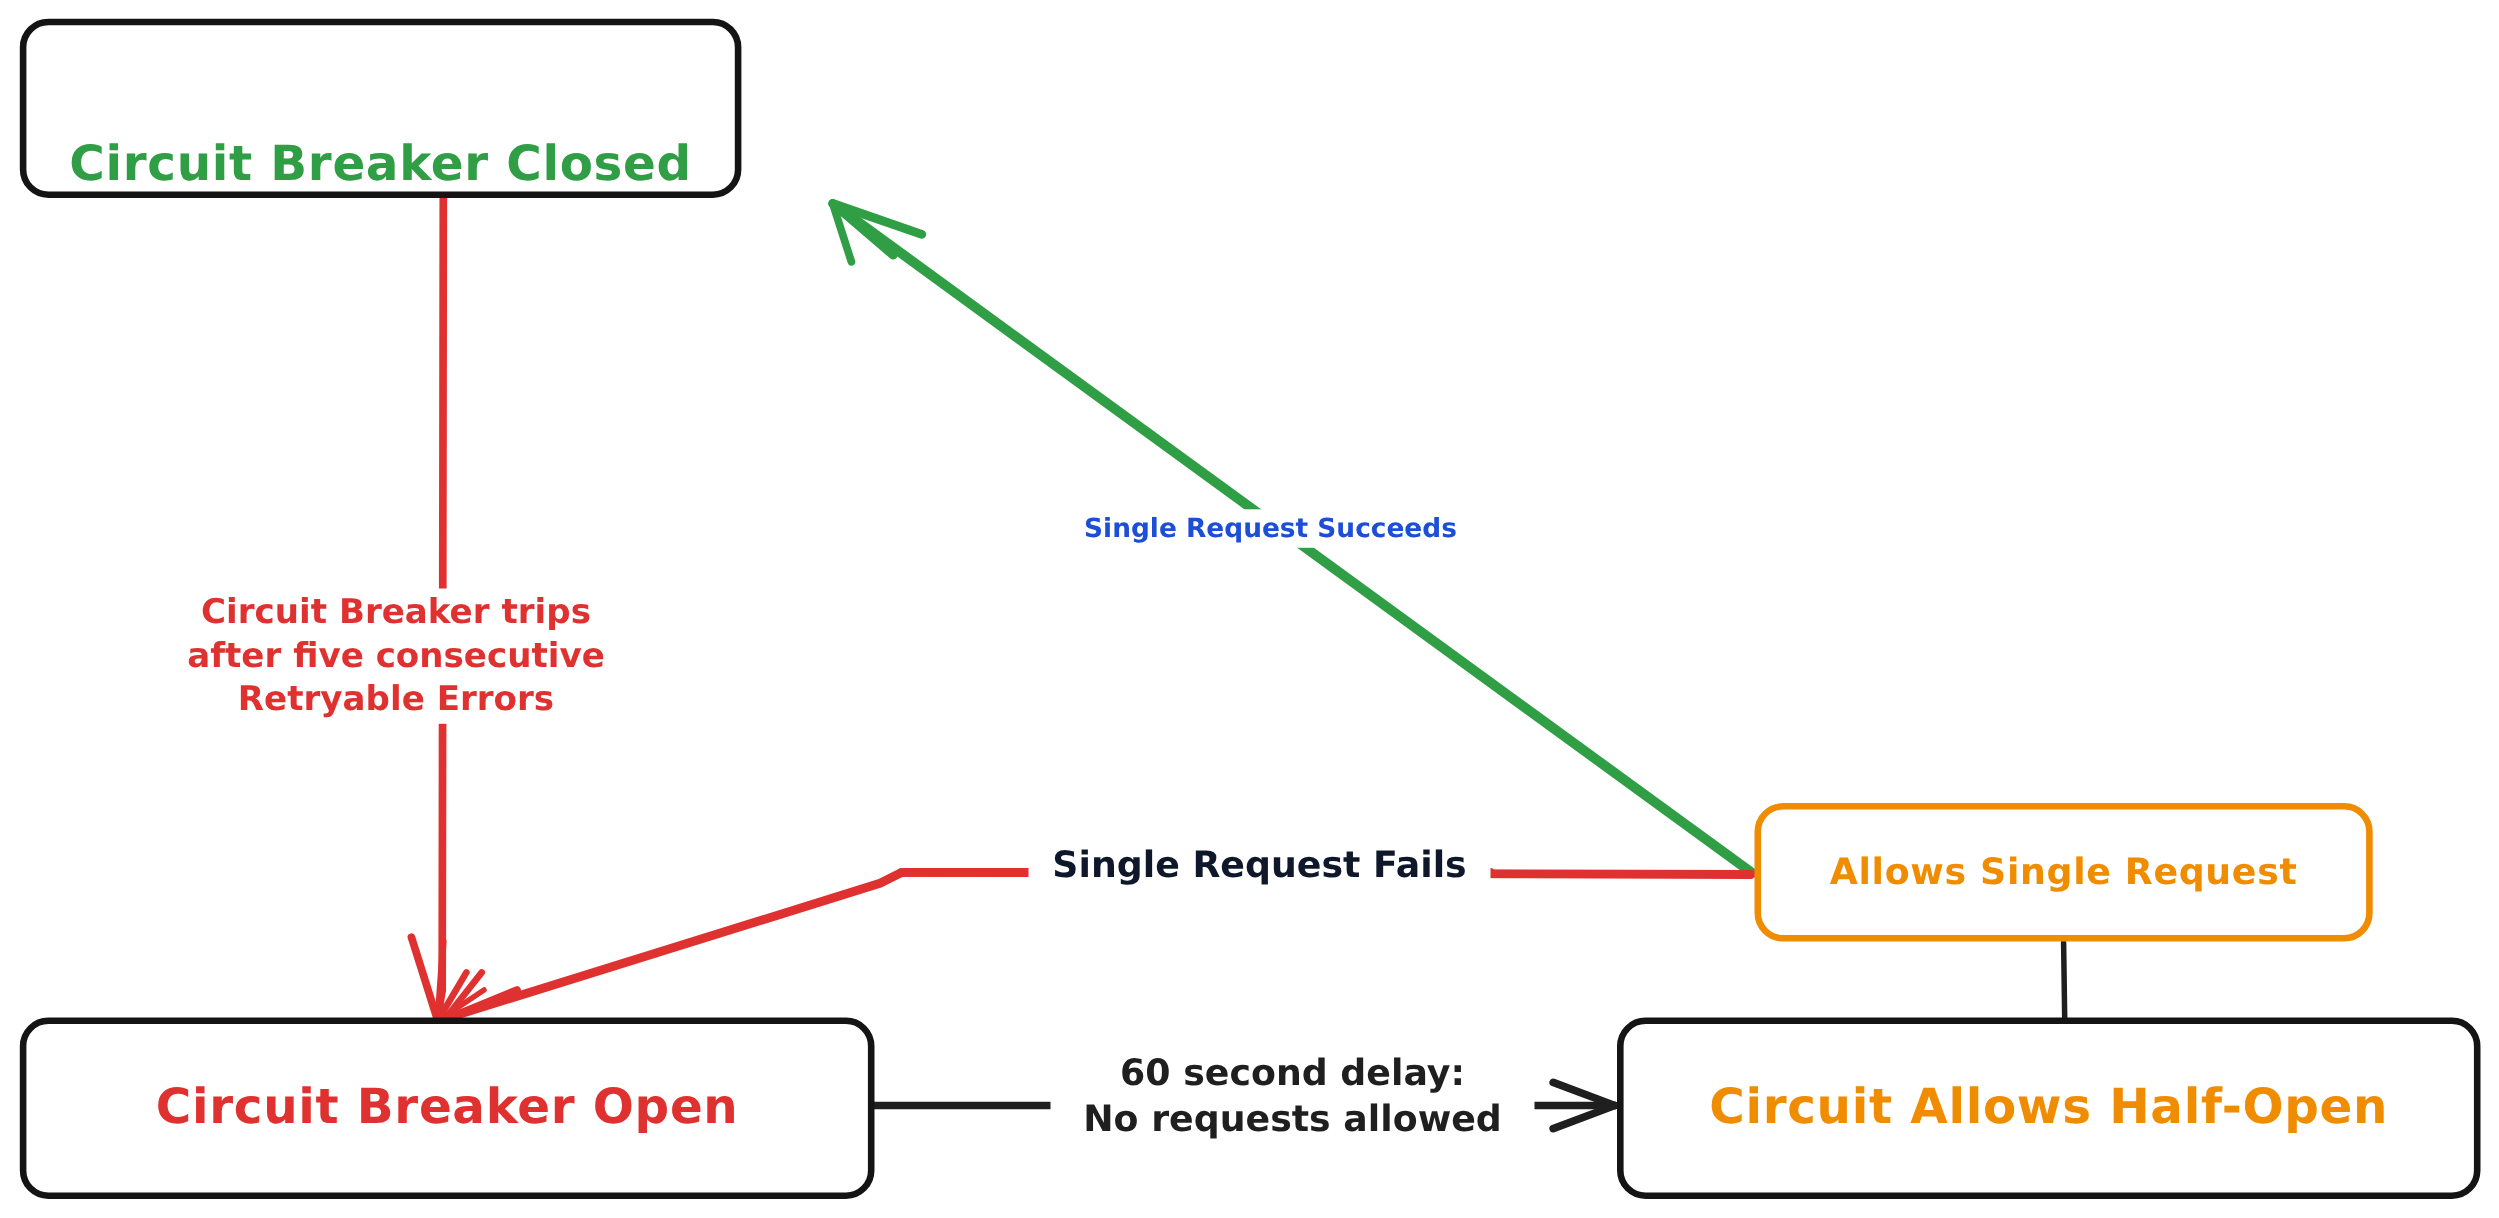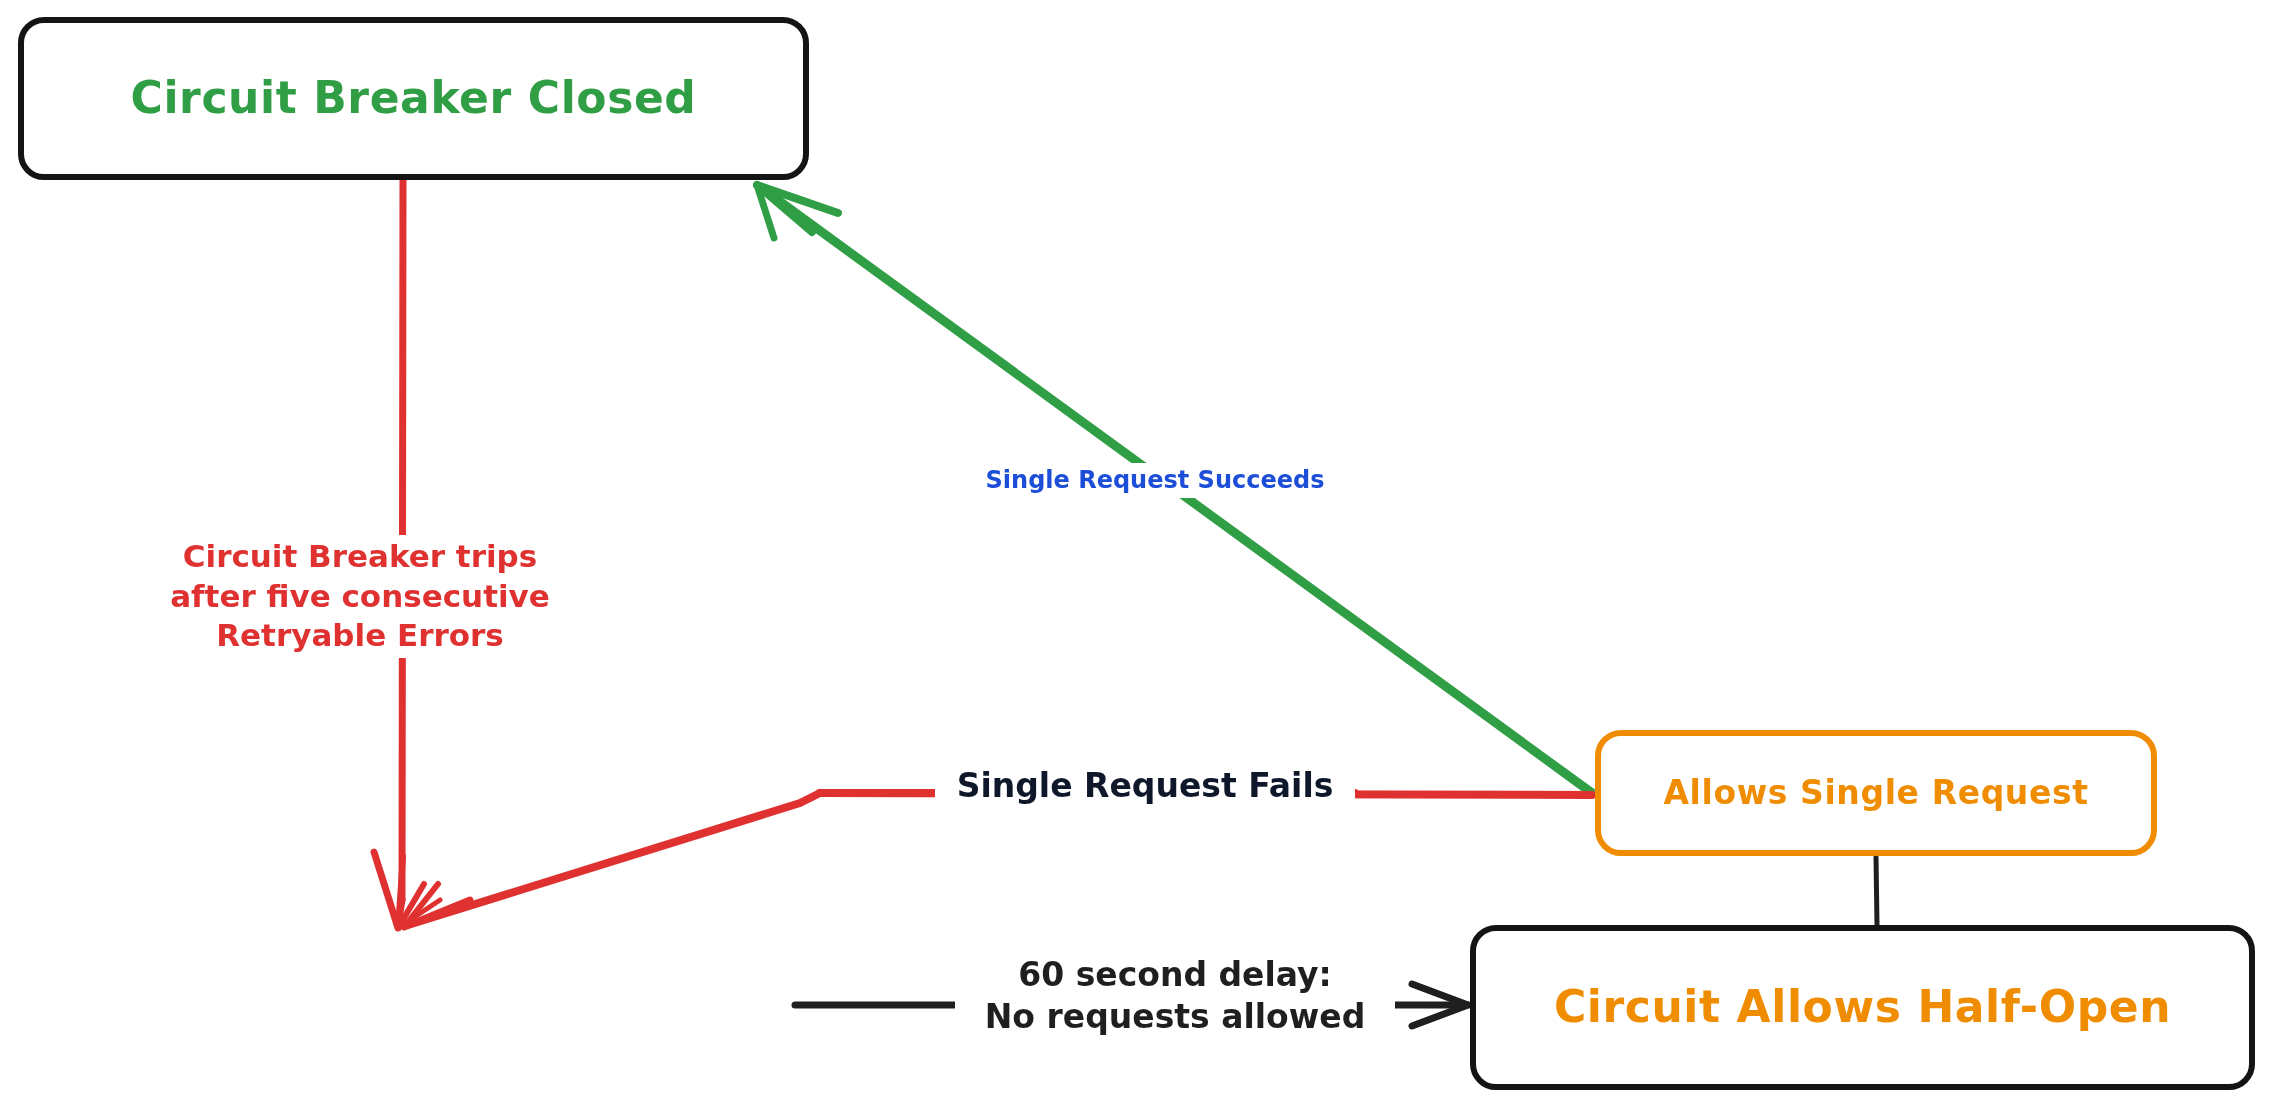--- a/index.html
+++ b/index.html
@@ -45,21 +45,21 @@
     font-family: "DejaVu Sans", sans-serif;
     font-weight: 600;
     letter-spacing: 0.6px;
     line-height: 1.1;
     white-space: nowrap;
   }
   .lbl-green { color: #2f9e44; }
   .lbl-red   { color: #e03131; }
   .lbl-orange{ color: #f08c00; }
 
-  #n-closed   { left: 18px;   top: 17px;   width: 791px; height: 163px; }
+  #n-closed   { left: 18px;   top: 17px;   width: 656px; height: 163px; align-items: flex-end; }
   #n-open     { left: 18px;   top: 925px;  width: 777px; height: 165px; }
   #n-allows   { left: 1595px; top: 730px;  width: 562px; height: 126px; }
   #n-half     { left: 1470px; top: 925px;  width: 785px; height: 165px; }
 
   #n-closed .node-label { font-size: 44px; }
   #n-open   .node-label { font-size: 44px; }
   #n-half   .node-label { font-size: 44px; }
   #n-allows .node-label { font-size: 33px; }
 
   .edge-label {
@@ -131,20 +131,23 @@
 
     <g>
       <path d="M 1877 925 L 1876 857" stroke="#1f1f1f" stroke-width="5" fill="none" stroke-linecap="round"></path>
     </g>
   </svg>
 
   <div id="n-closed" class="node node-black">
     <span class="node-label lbl-green">Circuit Breaker Closed</span>
   </div>
 
+  <div id="n-open" class="node node-black">
+    <span class="node-label lbl-red">Circuit Breaker Open</span>
+  </div>
 
   <div id="n-allows" class="node node-orange">
     <span class="node-label lbl-orange">Allows Single Request</span>
   </div>
 
   <div id="n-half" class="node node-black">
     <span class="node-label lbl-orange">Circuit Allows Half-Open</span>
   </div>
 
   <div id="el-trips" class="edge-label">Circuit Breaker trips

